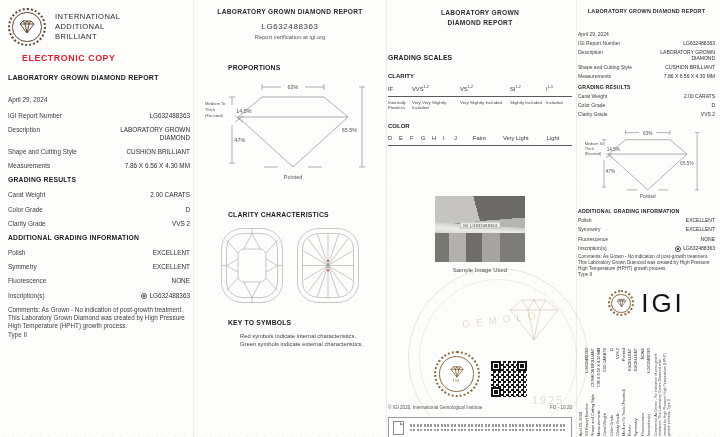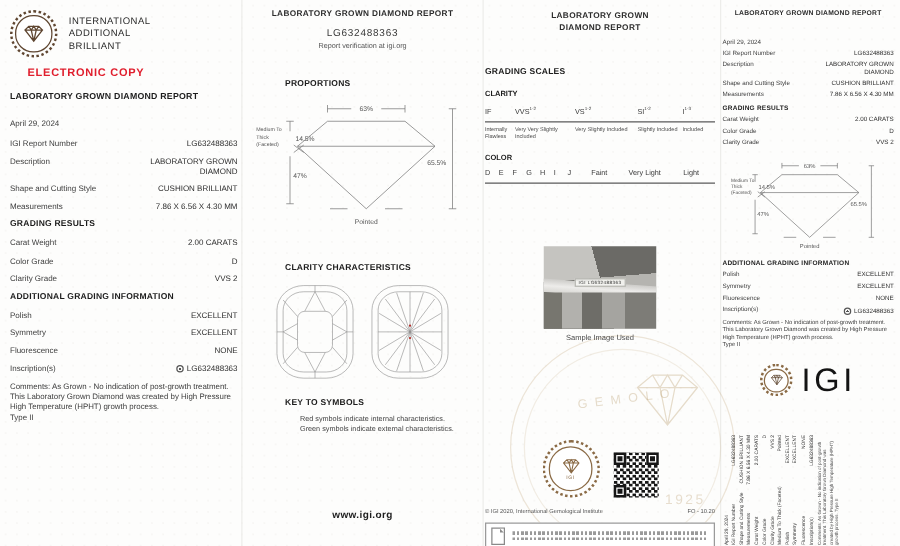--- a/index.html
+++ b/index.html
@@ -297,21 +297,20 @@
         <circle cx="40" cy="54" r="1.1" fill="#b3342e"></circle>
       </svg>
     </div>
 
     <h2 class="sect indent k2">KEY TO SYMBOLS</h2>
     <div class="key">
       <div>Red symbols indicate internal characteristics.</div>
       <div>Green symbols indicate external characteristics.</div>
     </div>
 
-    <div class="website">www.igi.org</div>
   </section>
 
   <section id="p3">
     <div class="s-head">
       <div>LABORATORY GROWN</div>
       <div>DIAMOND REPORT</div>
     </div>
 
     <h2 class="sect">GRADING SCALES</h2>
     <h3 class="subsect">CLARITY</h3>

